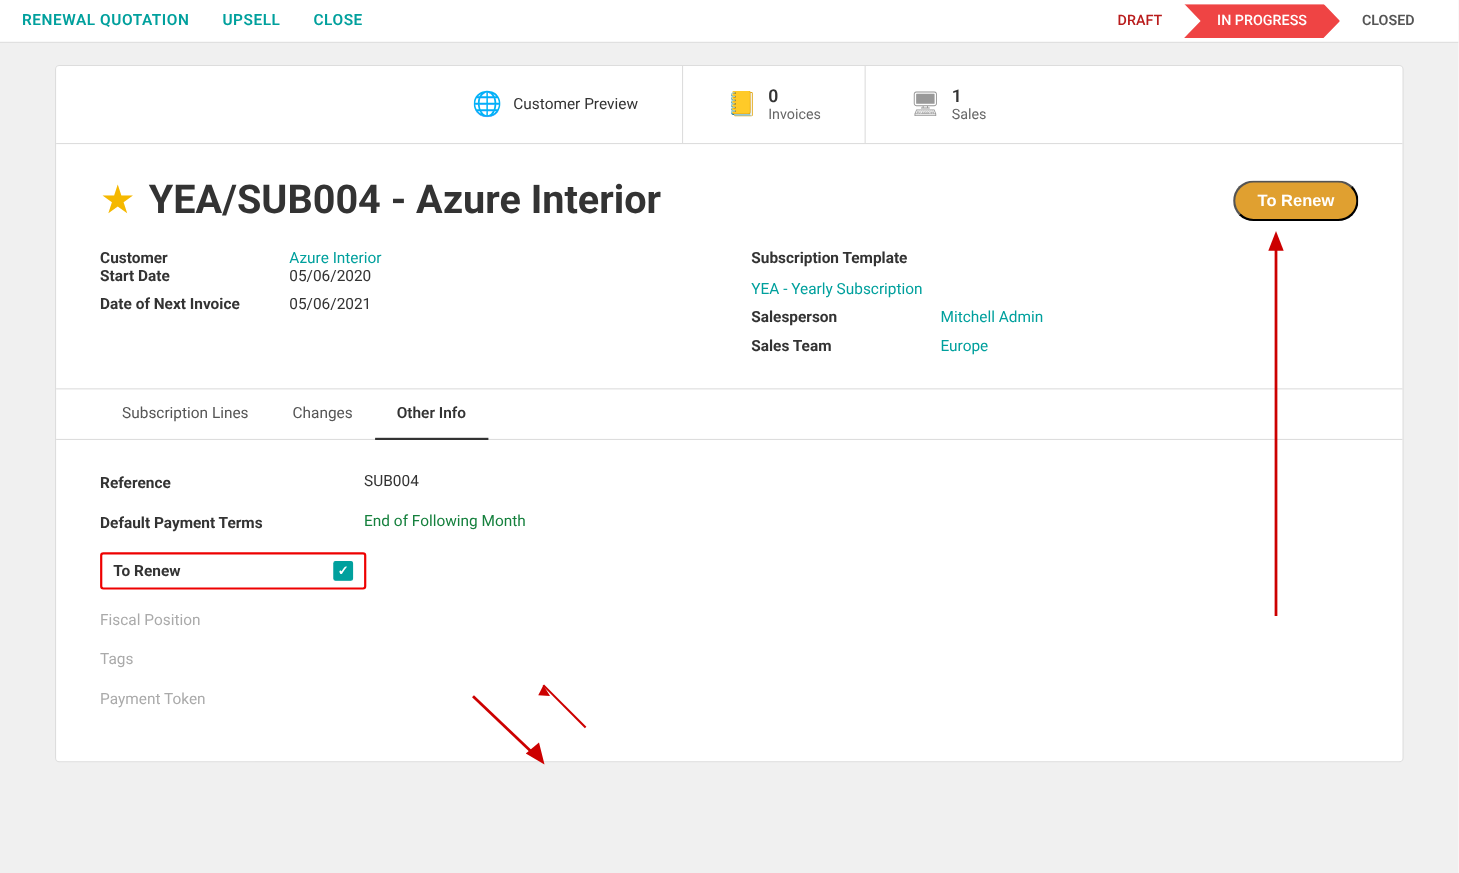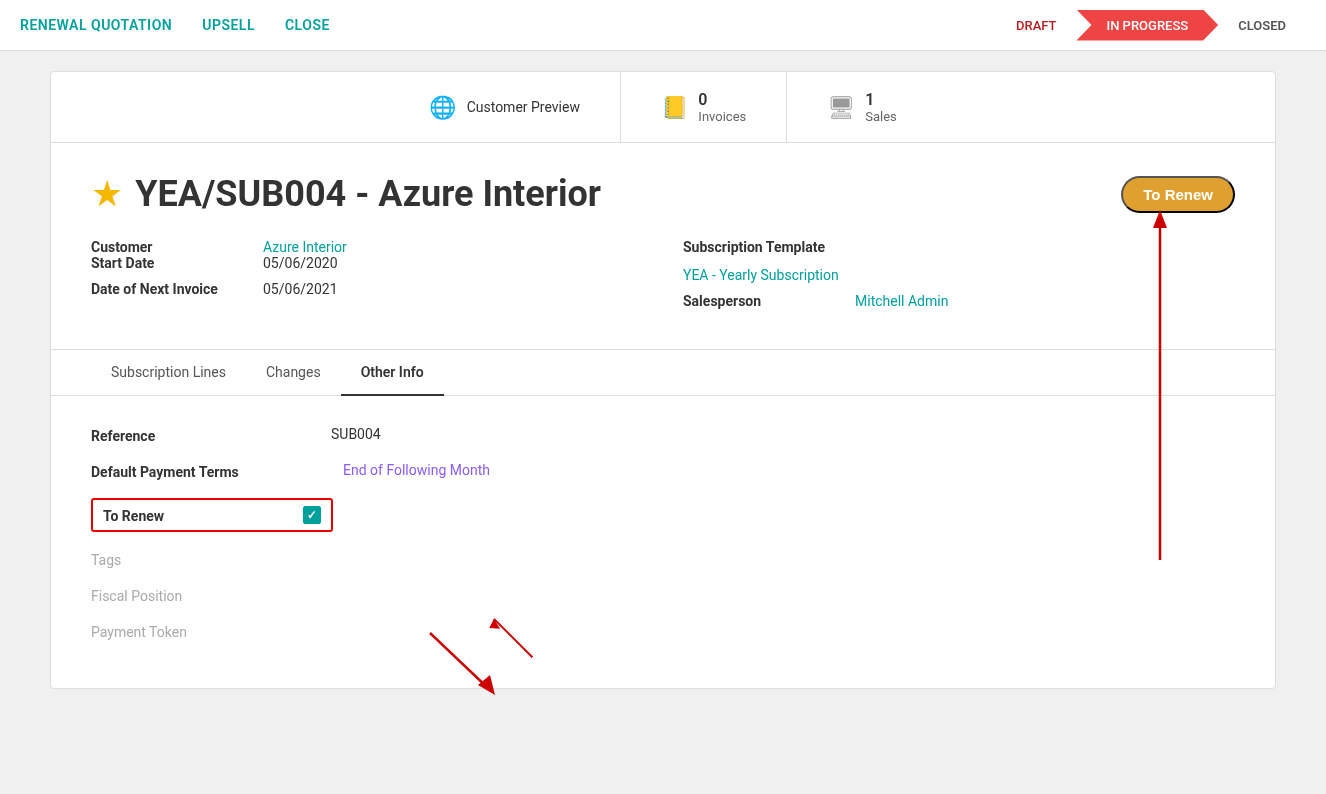--- a/index.html
+++ b/index.html
@@ -4,21 +4,21 @@
   <style>
     * { box-sizing: border-box; margin: 0; padding: 0; }
     body { font-family: -apple-system, BlinkMacSystemFont, 'Segoe UI', Roboto, sans-serif; background: #f0f0f0; font-size: 14px; color: #333; }
 
     
     .top-nav {
       display: flex;
       align-items: center;
       background: #fff;
       border-bottom: 1px solid #ddd;
-      height: 51px;
+      height: 39px;
       padding: 0 20px;
     }
     .top-nav-links {
       display: flex;
       gap: 30px;
       flex: 1;
     }
     .top-nav-link {
       color: #00a09d;
       font-weight: 600;
@@ -192,23 +192,22 @@
       color: #333;
       min-width: 240px;
       font-size: 14px;
       padding-top: 2px;
     }
     .info-value {
       color: #333;
       font-size: 14px;
     }
     .info-value.link {
-      color: #8b5cf6;
-      cursor: pointer;
-      margin-left: 12px;
+      color: #15803d;
+      cursor: pointer;
     }
 
     
     .to-renew-row {
       display: flex;
       align-items: center;
       margin-bottom: 18px;
       gap: 0;
       border: 2px solid #e00;
       border-radius: 3px;
@@ -327,20 +326,24 @@
 
         <div>
           <div class="field-row" style="margin-bottom:10px;flex-direction:column;">
             <span class="field-label">Subscription Template</span>
             <span class="field-value link">YEA - Yearly Subscription</span>
           </div>
           <div class="field-row" style="margin-bottom:10px;">
             <span class="field-label">Salesperson</span>
             <span class="field-value link">Mitchell Admin</span>
           </div>
+          <div class="field-row">
+            <span class="field-label">Sales Team</span>
+            <span class="field-value link">Europe</span>
+          </div>
         </div>
       </div>
     </div>
 
     <div class="tabs-bar">
       <div class="tab-item">Subscription Lines</div>
       <div class="tab-item">Changes</div>
       <div class="tab-item active">Other Info</div>
     </div>
 
@@ -357,26 +360,26 @@
       </div>
 
       <div style="margin-bottom: 18px;">
         <div class="to-renew-row">
           <span class="info-label">To Renew</span>
           <div class="checkbox-checked"></div>
         </div>
       </div>
 
       <div class="info-field-row">
+        <span class="info-label-light">Fiscal Position</span>
+        <span class="info-value"></span>
+      </div>
+
+      <div class="info-field-row">
         <span class="info-label-light">Tags</span>
-        <span class="info-value"></span>
-      </div>
-
-      <div class="info-field-row">
-        <span class="info-label-light">Fiscal Position</span>
         <span class="info-value"></span>
       </div>
 
       <div class="info-field-row">
         <span class="info-label-light">Payment Token</span>
         <span class="info-value"></span>
       </div>
 
       <svg class="arrows-overlay" viewBox="0 0 1200 380" xmlns="http://www.w3.org/2000/svg" style="position:absolute;top:0;left:0;width:100%;height:100%;pointer-events:none;">
 

